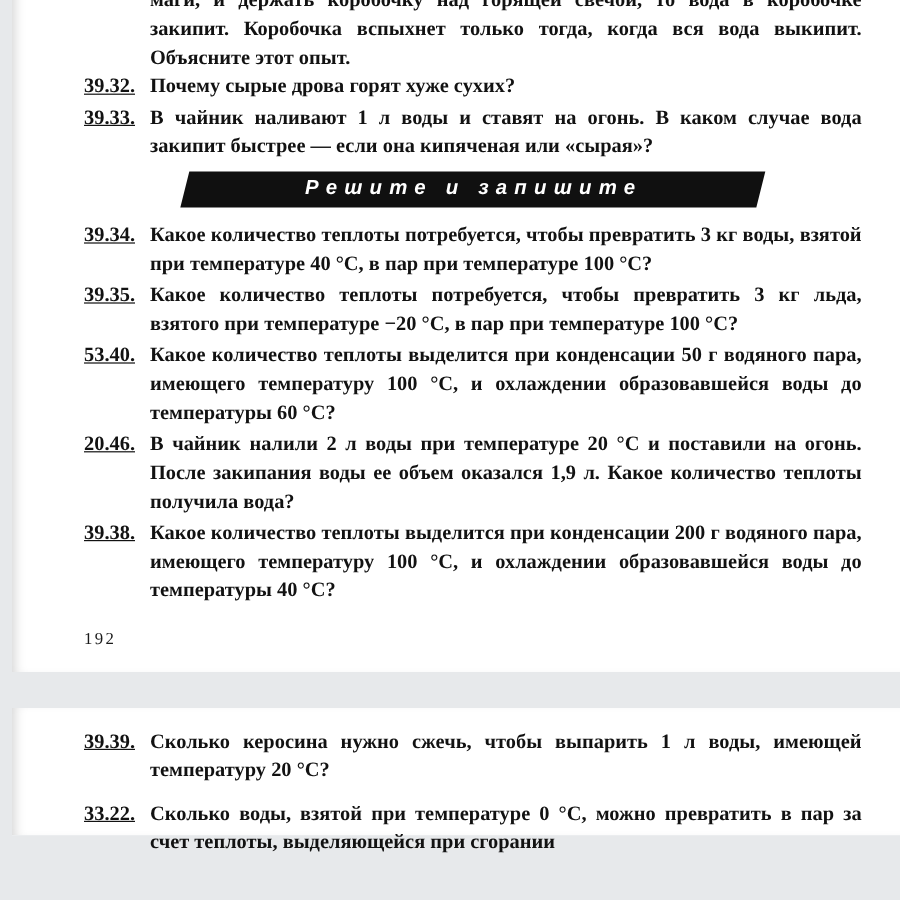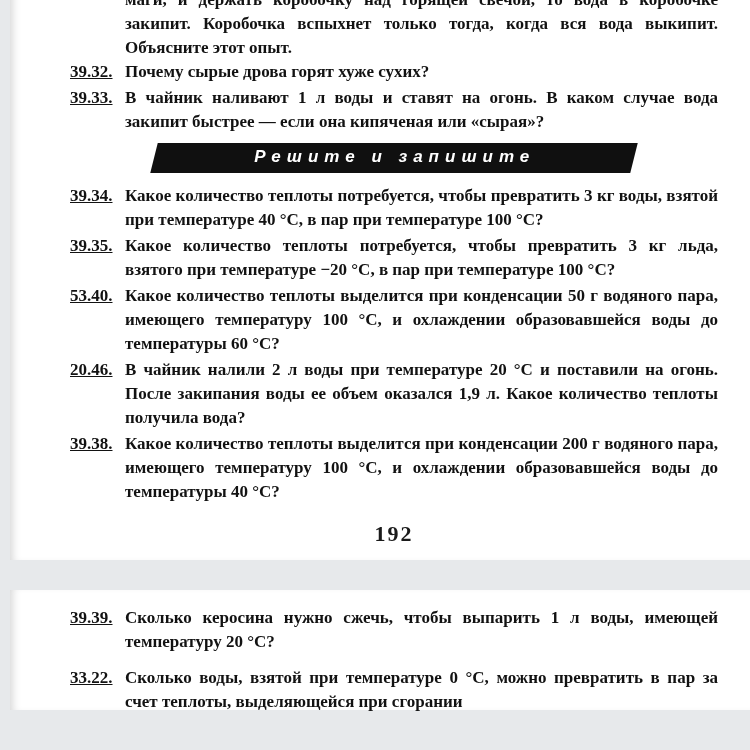--- a/index.html
+++ b/index.html
@@ -23,21 +23,21 @@
     box-sizing: border-box;
     background: #ffffff;
     color: #121212;
     padding: 0 32px 14px 60px;
     box-shadow: inset 8px 0 10px -6px rgba(0,0,0,0.18);
     font-size: 17px;
     line-height: 24px;
     font-weight: 700;
   }
   .page1 { margin-top: -12px; padding-top: 0; }
-  .page2 { margin-top: 0; padding-top: 16px; height: 120px; }
+  .page2 { margin-top: 0; padding-top: 16px; height: 106px; }
   .page-gap {
     height: 30px;
     background: #e7e9eb;
     width: 750px;
   }
   .intro {
     margin: 0 0 0 55px;
     text-align: justify;
   }
   .problem {
@@ -68,23 +68,23 @@
     transform: skewX(14deg);
     color: #ffffff;
     font-style: italic;
     font-weight: 700;
     font-size: 17px;
     letter-spacing: 6px;
     font-family: "Liberation Sans", sans-serif;
   }
   .pagenum {
     margin-top: 18px;
-    text-align: center;
-    font-weight: 700;
-    font-size: 22px;
+    text-align: left;
+    font-weight: 400;
+    font-size: 14px;
     letter-spacing: 2px;
     color: #1a1a1a;
   }
 </style>
 </head>
 <body>
 
 <div class="viewport">
 
   <div class="page page1">

